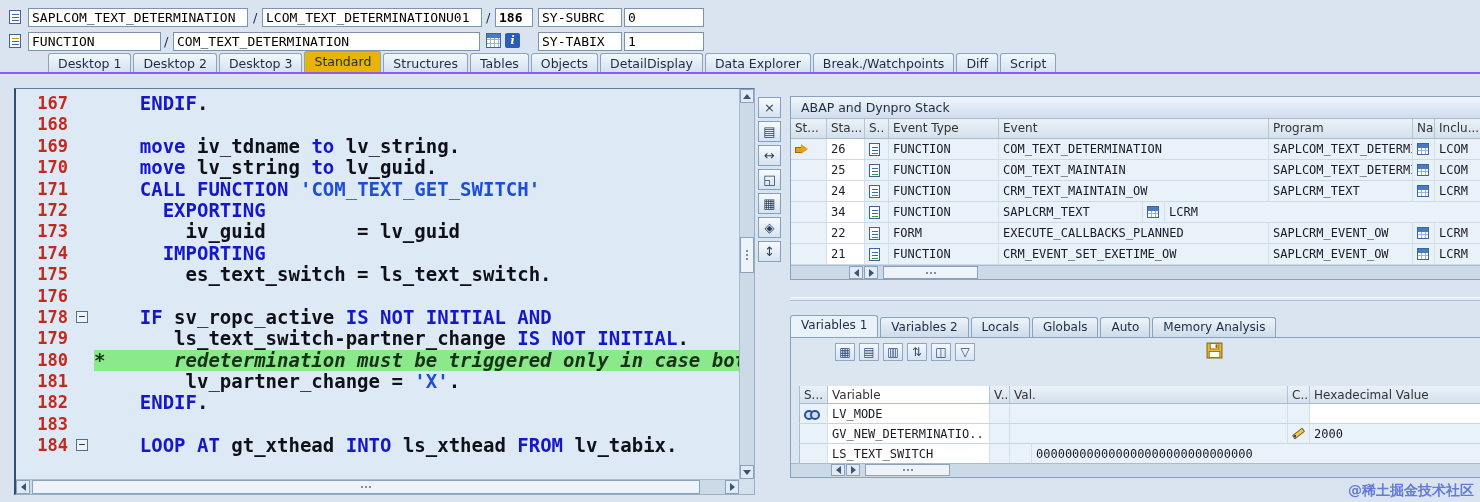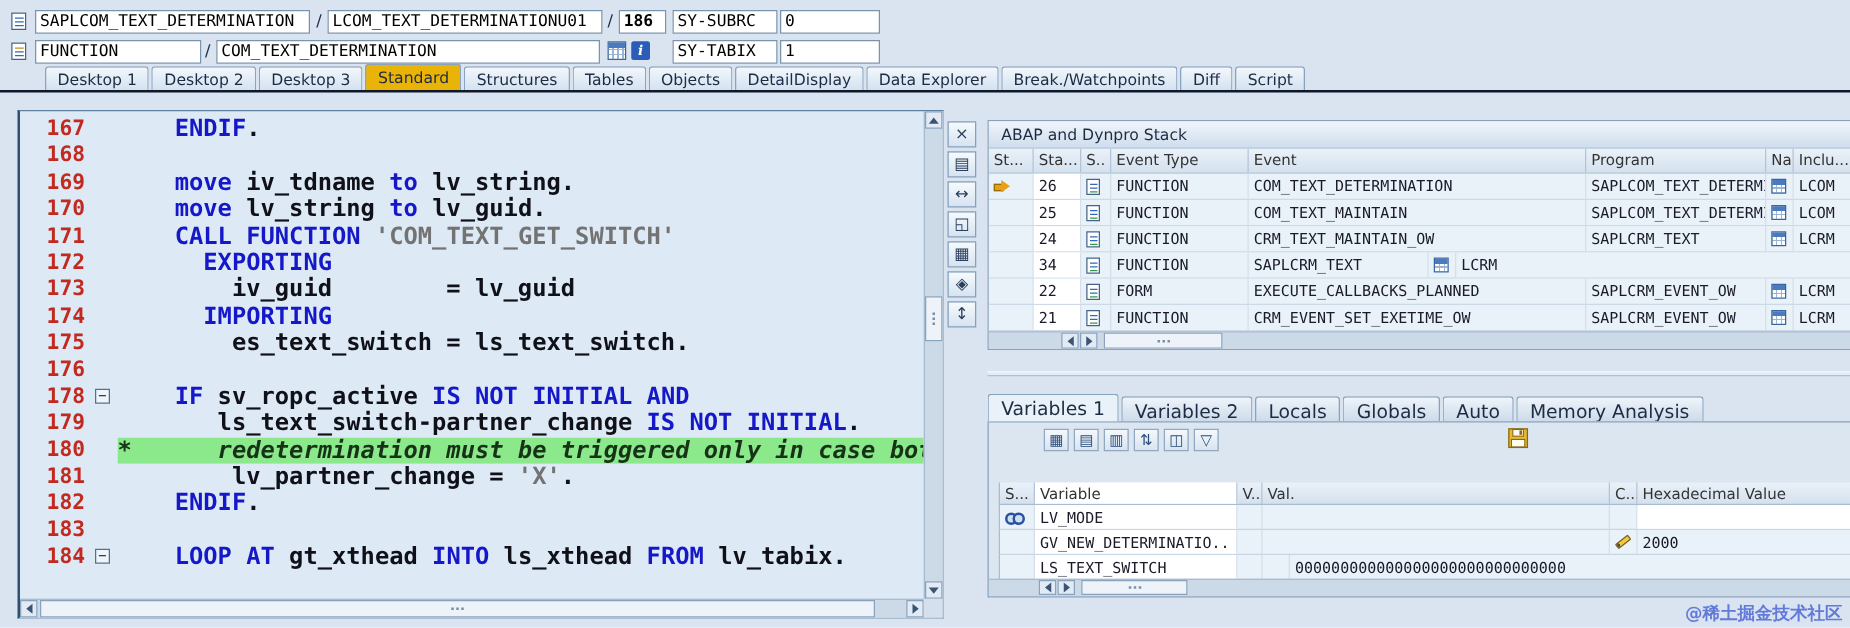--- a/index.html
+++ b/index.html
@@ -11,36 +11,36 @@
 input.fld{outline:none}
 .slash{position:absolute;font-size:13px;color:#203050}
 .hico{position:absolute;width:12px;height:14px;background:#fff;border:1px solid #44628a;display:inline-block}
 .hico::after{content:"";position:absolute;left:2px;top:3px;width:7px;height:1px;background:#3468b8;box-shadow:0 3px 0 #3468b8,0 6px 0 #3468b8}
 .hico.y::after{background:#c89018;box-shadow:0 3px 0 #3468b8,0 6px 0 #3468b8}
 .grid-ic{position:absolute;width:15px;height:15px;border:1px solid #3a66a0;background:linear-gradient(#4a7ac0 0 4px,rgba(0,0,0,0) 4px),repeating-linear-gradient(90deg,rgba(0,0,0,0) 0 3px,#9ab4d4 3px 4px),repeating-linear-gradient(0deg,rgba(0,0,0,0) 0 3px,#9ab4d4 3px 4px),#fff}
 .grid-ic.sm{position:relative;width:12px;height:12px}
 .info-ic{position:absolute;width:15px;height:15px;background:#2a5cb8;border-radius:2px;color:#fff;font:italic bold 11px "DejaVu Serif","Liberation Serif",serif;display:flex;align-items:center;justify-content:center}
 
 
-#tabbar{position:absolute;left:0;top:57px;width:1480px;height:17px;border-bottom:2px solid #0f172a;padding-left:36px;display:flex;gap:2px;align-items:flex-end}
+#tabbar{position:absolute;left:0;top:57px;width:1480px;height:17px;border-bottom:2px solid #8b5cf6;padding-left:48px;display:flex;gap:2px;align-items:flex-end}
 .tab{height:19px;padding:2px 9px;background:linear-gradient(#f2f7fc,#d4e2f0);border:1px solid #8aa4c0;border-bottom:none;border-radius:3px 3px 0 0;white-space:nowrap;font-size:12.5px;color:#1c2c44}
 .tab.active{background:#eab308;height:21px}
 
 
 #editor{position:absolute;left:14px;top:88px;width:741px;height:407px;background:#dde9f4;border:1px solid #9ab0c6;border-left:2px solid #2f4f6f;border-top:1px solid #5f7f9f}
 #code-lines{position:absolute;left:0;top:0;right:15px;bottom:15px;overflow:hidden;padding-top:4px;font-family:"DejaVu Sans Mono","Liberation Mono",monospace;font-weight:bold;font-size:19px}
 .cline{display:flex;height:21.4px;line-height:21.4px;white-space:pre}
 .lnum{width:58px;text-align:right;padding-right:6px;color:#c22a20;font-size:17px}
 .foldc{width:20px;position:relative;flex:none}
 .foldbox{position:absolute;left:2px;top:4px;width:12px;height:12px;border:1px solid #55708c;background:#eef4fa;color:#223;font-size:11px;line-height:10px;text-align:center;font-weight:normal}
 .foldbox::after{content:"−"}
 .ctext{flex:1;overflow:hidden}
 .seg-k{color:#1518c8}
 .seg-t{color:#101018}
-.seg-s{color:#737373}
+.seg-s{color:#1d4ed8}
 .seg-c{color:#173317;font-style:italic}
 .hlgreen{background:#8be88b;display:inline-block}
 
 
 .vscroll{position:absolute;top:0;right:0;bottom:15px;width:15px;background:#ccd9e7;border-left:1px solid #a8bccf}
 .vs-btn{position:absolute;left:0;width:14px;height:14px;background:#e2ebf5;border:1px solid #8aa2bc;display:flex;align-items:center;justify-content:center}
 .vs-up{top:0}.vs-down{bottom:0}
 .tri-up{width:0;height:0;border-left:4px solid rgba(0,0,0,0);border-right:4px solid rgba(0,0,0,0);border-bottom:5px solid #3a5475}
 .tri-down{width:0;height:0;border-left:4px solid rgba(0,0,0,0);border-right:4px solid rgba(0,0,0,0);border-top:5px solid #3a5475}
 .tri-left{width:0;height:0;border-top:4px solid rgba(0,0,0,0);border-bottom:4px solid rgba(0,0,0,0);border-right:5px solid #3a5475}
@@ -71,21 +71,21 @@
 .cur-arrow::after{content:"";position:absolute;left:6px;top:0;width:0;height:0;border:5px solid rgba(0,0,0,0);border-left:7px solid #e8a018}
 .mdoc{position:relative;display:inline-block;width:11px;height:13px;background:#fff;border:1px solid #44628a}
 .mdoc::after{content:"";position:absolute;left:2px;top:3px;width:6px;height:1px;background:#3468b8;box-shadow:0 3px 0 #3468b8,0 6px 0 #2f9a4a}
 .phscroll{position:absolute;left:0;right:0;bottom:0;height:14px;background:#ccd9e7;border-top:1px solid #a8bccf}
 
 
 .splitter{position:absolute;left:790px;top:297px;width:690px;height:4px;background:#e2eaf4;border-top:1px solid #f4f8fc;border-bottom:1px solid #b0c0d4}
 
 
 #vtabs{position:absolute;left:790px;top:316px;display:flex;gap:2px;align-items:flex-end;height:21px}
-.vtab{height:20px;padding:2px 10px;background:linear-gradient(#eef4fa,#cddbea);border:1px solid #88a2bc;border-bottom:none;border-radius:3px 3px 0 0;font-size:15px;white-space:nowrap;color:#1c2c44}
+.vtab{height:20px;padding:2px 10px;background:linear-gradient(#eef4fa,#cddbea);border:1px solid #88a2bc;border-bottom:none;border-radius:3px 3px 0 0;font-size:12px;white-space:nowrap;color:#1c2c44}
 .vtab.active{background:#e9f1f9;height:22px;position:relative;z-index:2}
 #vars{position:absolute;left:790px;top:337px;width:695px;height:141px;border:1px solid #88a2bc;background:#dce6f1;overflow:hidden}
 #vtoolbar{position:absolute;left:44px;top:5px;display:flex;gap:4px}
 .vtb{width:20px;height:18px;border:1px solid #90a8c0;background:linear-gradient(#f4f8fc,#d8e4f0);display:flex;align-items:center;justify-content:center;font-size:12px;color:#2a4a7a}
 #save-ic{position:absolute;left:415px;top:4px;width:17px;height:17px;display:inline-block}
 #vhead{position:absolute;left:8px;top:48px;right:0;height:18px;border-left:1px solid #a8bcd0}
 #vhead .th{height:17px}
 #vrows{position:absolute;left:8px;top:66px;right:0}
 .vrow{display:flex;height:20px;border-bottom:1px solid #c8d5e2;border-left:1px solid #a8bcd0;background:#e9f1f9}
 .vc0{width:28px}.vc1{width:162px;background:#fff}.vc2{width:20px}.vc3{width:278px}.vc4{width:22px}.vc5{flex:1}

